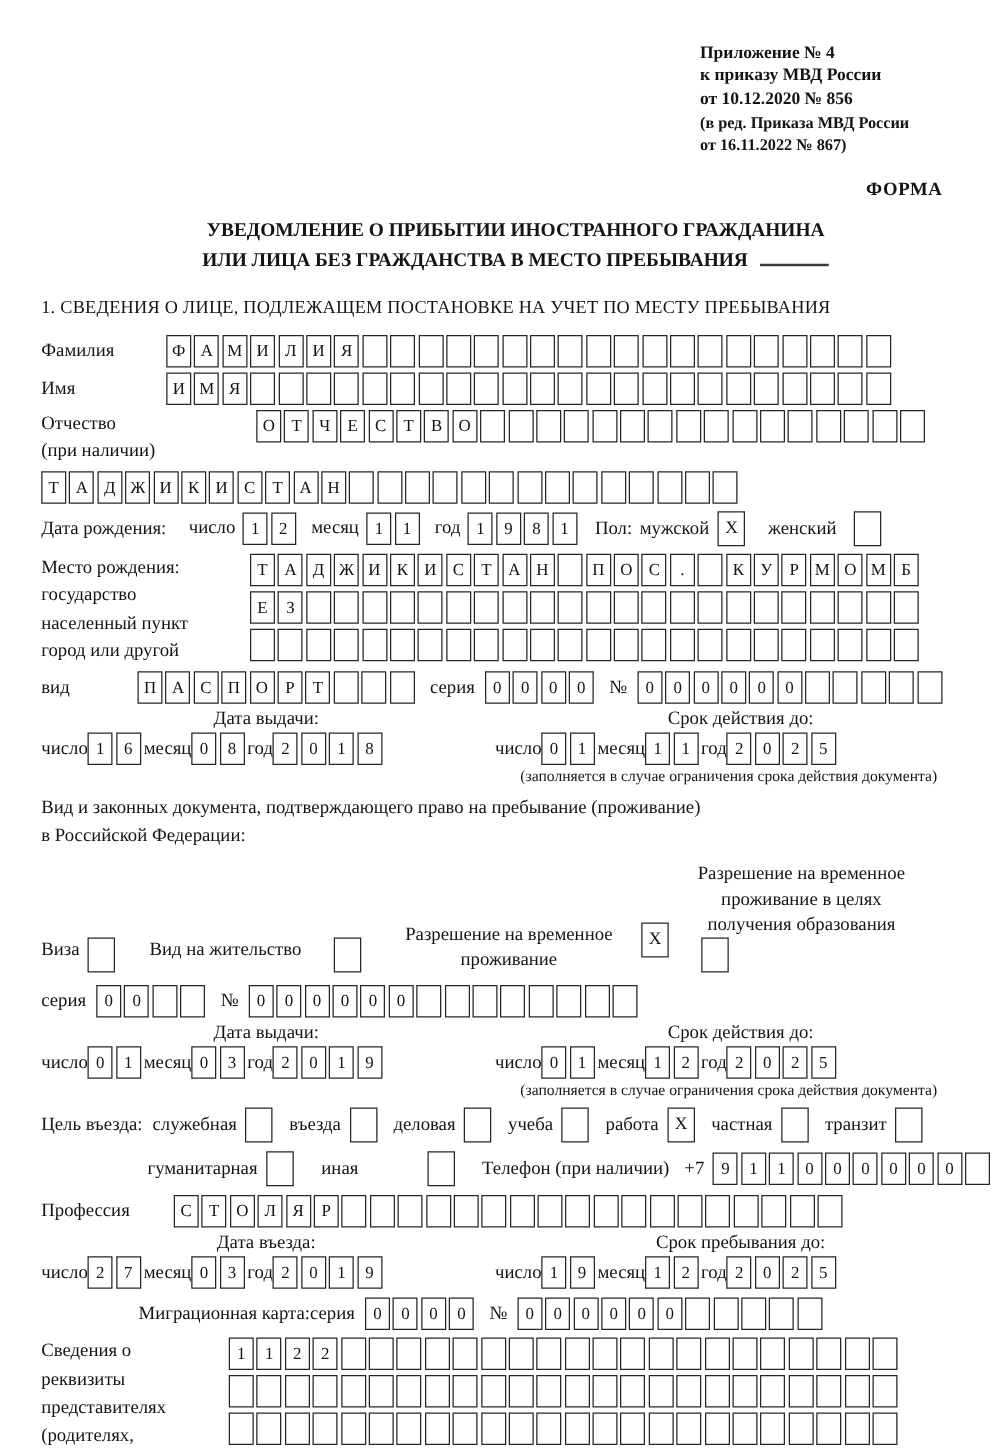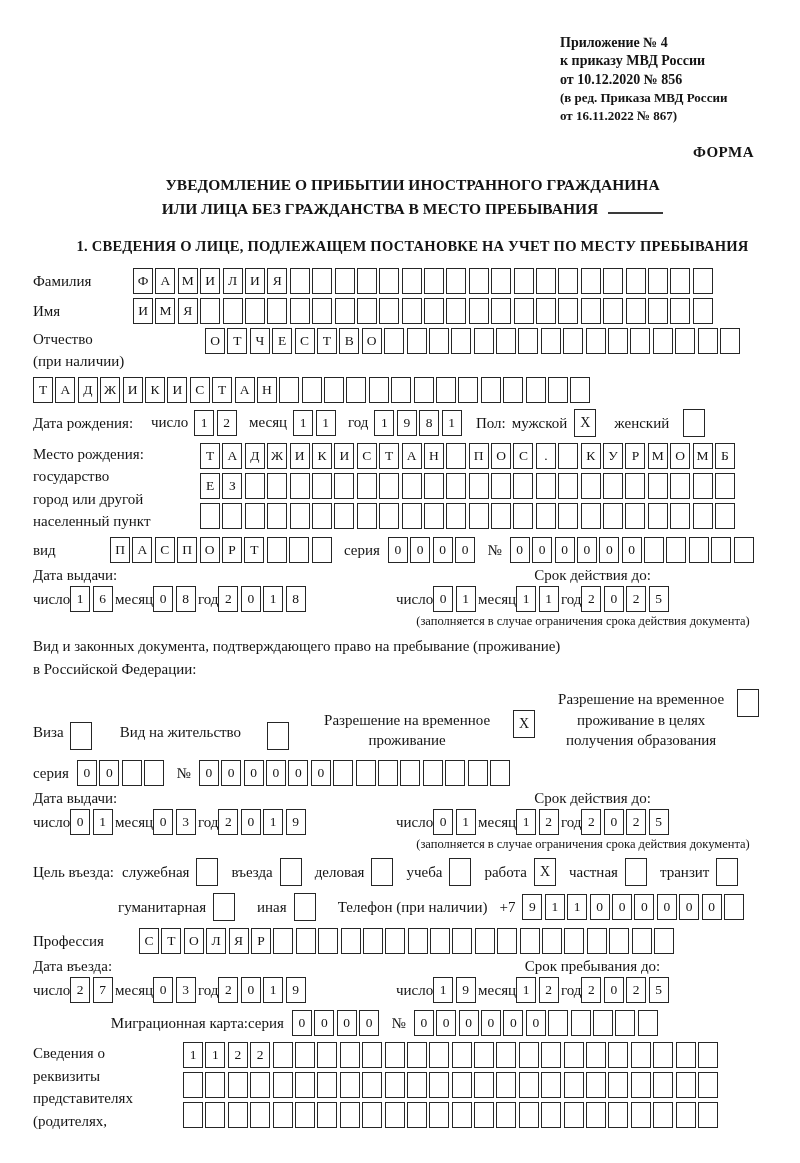--- a/index.html
+++ b/index.html
@@ -4,36 +4,36 @@
 <style>
   html,body{margin:0;padding:0;background:#fff;}
   body{width:800px;height:1163px;overflow:hidden;color:#141414;
        font-family:"Liberation Serif","DejaVu Serif",serif;}
   .page{box-sizing:border-box;width:800px;height:1163px;padding:34px 8px 0 33px;}
   .hdr{margin-left:527px;font-size:14px;line-height:1.32;font-weight:bold;}
   .hdr .sub{font-size:13px;}
   .forma{text-align:right;margin:20px 38px 0 0;font-weight:bold;font-size:15px;letter-spacing:.5px;}
   .title{text-align:center;font-weight:bold;font-size:15.5px;line-height:1.55;margin-top:12px;}
   .blank-line{display:inline-block;width:55px;height:4px;border-bottom:2px solid #3a3a3a;margin-left:10px;}
-  .sec{font-weight:bold;font-size:14.6px;letter-spacing:.2px;margin-top:17px;margin-bottom:13px;text-align:center;}
+  .sec{font-weight:normal;font-size:14.6px;letter-spacing:.2px;margin-top:17px;margin-bottom:13px;}
   .row{display:flex;align-items:flex-start;margin-bottom:4px;}
   .row.c{align-items:center;}
   .lbl{font-size:15px;flex-shrink:0;line-height:1.5;}
   .lbl-block{font-size:15px;line-height:1.5;flex-shrink:0;}
   .cells{white-space:nowrap;}
   .cell{display:inline-block;box-sizing:content-box;width:18px;height:24px;border:1.6px solid #262626;
         margin-right:2.4px;text-align:center;font-size:13.5px;line-height:24px;vertical-align:top;background:#fff;}
   .chk{display:inline-block;width:20px;height:26px;border:1.6px solid #262626;text-align:center;
        font-size:14px;line-height:26px;vertical-align:top;background:#fff;flex-shrink:0;}
   .w-fam{width:100px;} .w-patro{width:172px;} .w-citiz{width:147px;} .w-birth{width:167px;}
   .w-kind{width:77px;} .w-prof{width:106px;} .w-mig{width:215px;text-align:right;} .w-legal{width:150px;}
   .gap-l{margin-left:10px;} .gap-r{margin-right:8px;}
   .doc-head{text-align:center;font-weight:bold;font-size:14.5px;margin:8px 0 6px 0;}
   .dheads{display:flex;font-size:15px;margin-top:4px;}
-  .dheads .h1{width:360px;}
+  .dheads .h1{width:360px;text-align:center;}
   .dheads .h2{flex:1;text-align:center;}
   .drow{display:flex;align-items:center;margin-top:2px;}
   .drow .g1{display:flex;align-items:center;width:330px;}
   .drow .g2{display:flex;align-items:center;margin-left:33px;}
   .dategrp{display:flex;align-items:center;}
   .dategrp .dl{font-size:15px;margin-right:6px;}
   .dategrp .dm{font-size:15px;margin:0 6px 0 10px;}
   .fine{font-size:12.5px;margin:2px 0 6px 340px;text-align:center;width:420px;}
   .intro{font-size:15px;line-height:1.55;margin-top:6px;}
   .opts{display:flex;align-items:flex-end;margin:8px 0 10px 0;}
@@ -103,22 +103,22 @@
     <span class="lbl" style="margin-left:6px;">мужской</span>
     <span class="chk" style="margin-left:7px;">X</span>
     <span class="lbl" style="margin-left:18px;">женский</span>
     <span class="chk" style="margin-left:14px;"></span>
   </div>
 
   <div class="row" style="margin-top:6px;">
     <span class="lbl-block w-birth">
       <div>Место рождения:</div>
       <div>государство</div>
+      <div>населенный пункт</div>
       <div>город или другой</div>
-      <div>населенный пункт</div>
     </span>
     <span class="stack4">
       <div class="cells"><span class="cell">Т</span><span class="cell">А</span><span class="cell">Д</span><span class="cell">Ж</span><span class="cell">И</span><span class="cell">К</span><span class="cell">И</span><span class="cell">С</span><span class="cell">Т</span><span class="cell">А</span><span class="cell">Н</span><span class="cell"></span><span class="cell">П</span><span class="cell">О</span><span class="cell">С</span><span class="cell">.</span><span class="cell"></span><span class="cell">К</span><span class="cell">У</span><span class="cell">Р</span><span class="cell">М</span><span class="cell">О</span><span class="cell">М</span><span class="cell">Б</span></div>
       <div class="cells"><span class="cell">Е</span><span class="cell">З</span><span class="cell"></span><span class="cell"></span><span class="cell"></span><span class="cell"></span><span class="cell"></span><span class="cell"></span><span class="cell"></span><span class="cell"></span><span class="cell"></span><span class="cell"></span><span class="cell"></span><span class="cell"></span><span class="cell"></span><span class="cell"></span><span class="cell"></span><span class="cell"></span><span class="cell"></span><span class="cell"></span><span class="cell"></span><span class="cell"></span><span class="cell"></span><span class="cell"></span></div>
       <div class="cells"><span class="cell"></span><span class="cell"></span><span class="cell"></span><span class="cell"></span><span class="cell"></span><span class="cell"></span><span class="cell"></span><span class="cell"></span><span class="cell"></span><span class="cell"></span><span class="cell"></span><span class="cell"></span><span class="cell"></span><span class="cell"></span><span class="cell"></span><span class="cell"></span><span class="cell"></span><span class="cell"></span><span class="cell"></span><span class="cell"></span><span class="cell"></span><span class="cell"></span><span class="cell"></span><span class="cell"></span></div>
     </span>
   </div>
 
 
   <div class="row c">
@@ -165,21 +165,21 @@
       <span class="chk" style="margin-left:6px;"></span>
     </span>
     <span class="opt" style="margin-left:28px;">
       <span class="ol">Вид на жительство</span>
       <span class="chk" style="margin-left:26px;"></span>
     </span>
     <span class="opt" style="margin-left:22px;">
       <span class="ol oc" style="width:192px;">Разрешение на временное проживание</span>
       <span class="chk" style="margin-left:10px;">X</span>
     </span>
-    <span class="opt" style="margin-left:18px;">
+    <span class="opt" style="margin-left:18px;flex-direction:column;">
       <span class="ol oc" style="width:176px;">Разрешение на временное проживание в целях получения образования</span>
       <span class="chk" style="margin-left:8px;"></span>
     </span>
   </div>
 
   <div class="row c">
     <span class="lbl gap-r">серия</span>
     <span class="cells"><span class="cell">0</span><span class="cell">0</span><span class="cell"></span><span class="cell"></span></span>
     <span class="lbl gap-l gap-r">№</span>
     <span class="cells"><span class="cell">0</span><span class="cell">0</span><span class="cell">0</span><span class="cell">0</span><span class="cell">0</span><span class="cell">0</span><span class="cell"></span><span class="cell"></span><span class="cell"></span><span class="cell"></span><span class="cell"></span><span class="cell"></span><span class="cell"></span><span class="cell"></span></span>
@@ -238,21 +238,21 @@
     <span class="pitem">
         <span class="pl">транзит</span>
         <span class="chk"></span>
       </span>
   </div>
   <div class="purpose-line" style="margin-left:85px;">
     <span class="pitem" style="margin-right:22px;">
         <span class="pl">гуманитарная</span>
         <span class="chk"></span>
       </span>
-    <span class="pitem" style="margin-right:16px;">
+    <span class="pitem" style="margin-right:16px;gap:48px;">
         <span class="pl">иная</span>
         <span class="chk"></span>
       </span>
     <span class="lbl" style="margin:0 12px 0 6px;">Телефон (при наличии)</span>
     <span class="lbl" style="margin-right:7px;">+7</span>
     <span class="cells"><span class="cell">9</span><span class="cell">1</span><span class="cell">1</span><span class="cell">0</span><span class="cell">0</span><span class="cell">0</span><span class="cell">0</span><span class="cell">0</span><span class="cell">0</span><span class="cell"></span></span>
   </div>
 
   <div class="row c">
     <span class="lbl w-prof">Профессия</span>

